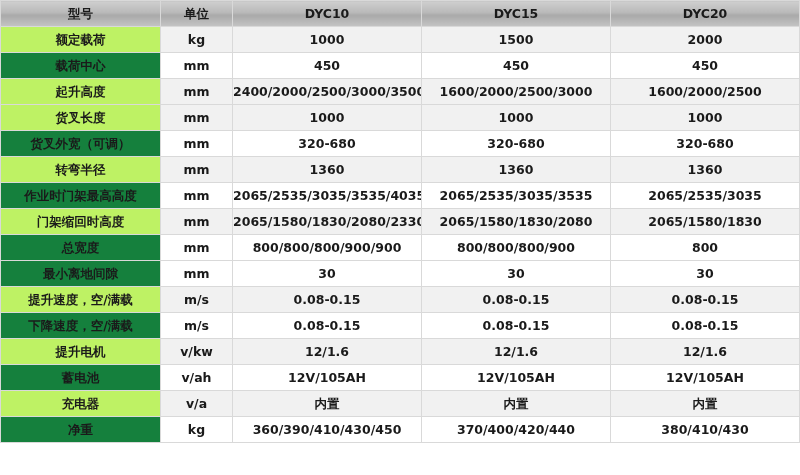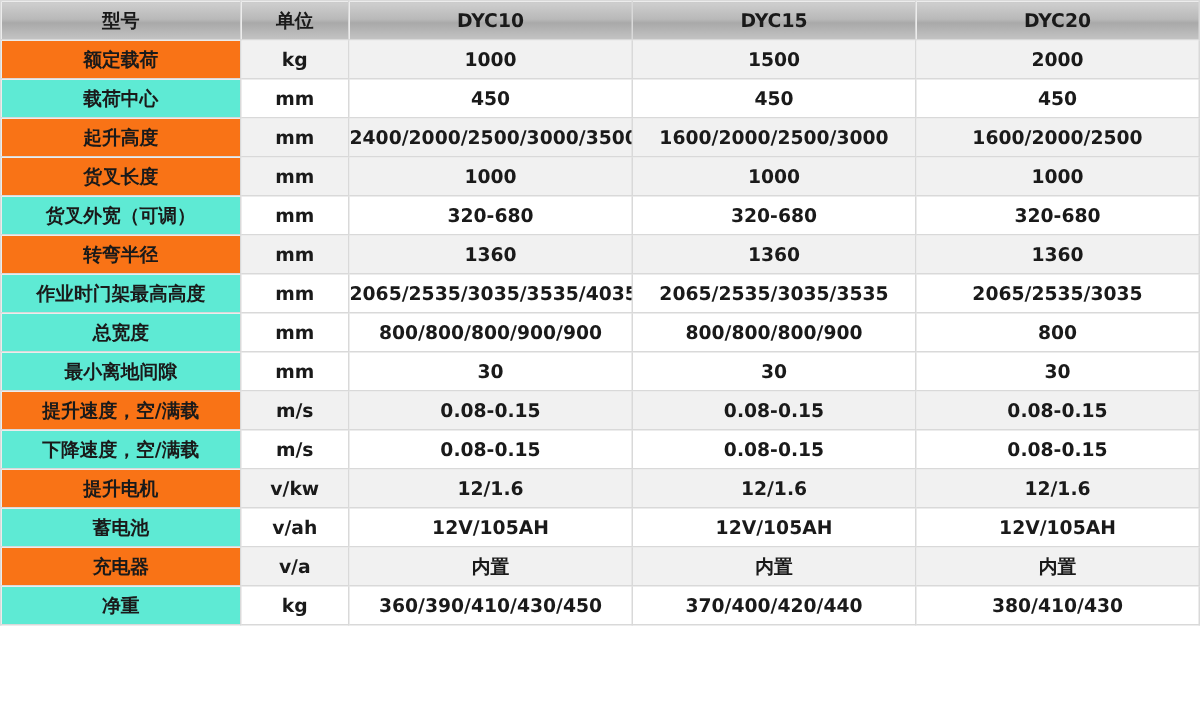--- a/index.html
+++ b/index.html
@@ -44,22 +44,22 @@
   
   .hdr-cell {
     background: linear-gradient(to bottom, #cfcfcf 0%, #b9b9b9 45%, #a9a9a9 55%, #c4c4c4 100%);
     color: #1a1a1a;
     border-color: #cdcdcd;
   }
   
   tr.row-odd td { background: #f1f1f1; }
   tr.row-even td { background: #ffffff; }
 
-  tr.row-odd td.label-cell { background: #f97316; }
-  tr.row-even td.label-cell { background: #5eead4; }
+  tr.row-odd td.label-cell { background: #bef264; }
+  tr.row-even td.label-cell { background: #15803d; }
 
   .label-cell { font-weight: bold; }
   .unit-cell { font-weight: bold; }
   .val-cell { font-weight: bold; }
 </style>
 </head>
 <body>
 
 <table class="spec-table">
   <colgroup>
@@ -121,20 +121,27 @@
       <td class="val-cell">1360</td>
       <td class="val-cell">1360</td>
     </tr>
     <tr class="row-even">
       <td class="label-cell">作业时门架最高高度</td>
       <td class="unit-cell">mm</td>
       <td class="val-cell">2065/2535/3035/3535/4035</td>
       <td class="val-cell">2065/2535/3035/3535</td>
       <td class="val-cell">2065/2535/3035</td>
     </tr>
+    <tr class="row-odd">
+      <td class="label-cell">门架缩回时高度</td>
+      <td class="unit-cell">mm</td>
+      <td class="val-cell">2065/1580/1830/2080/2330</td>
+      <td class="val-cell">2065/1580/1830/2080</td>
+      <td class="val-cell">2065/1580/1830</td>
+    </tr>
     <tr class="row-even">
       <td class="label-cell">总宽度</td>
       <td class="unit-cell">mm</td>
       <td class="val-cell">800/800/800/900/900</td>
       <td class="val-cell">800/800/800/900</td>
       <td class="val-cell">800</td>
     </tr>
     <tr class="row-even">
       <td class="label-cell">最小离地间隙</td>
       <td class="unit-cell">mm</td>

